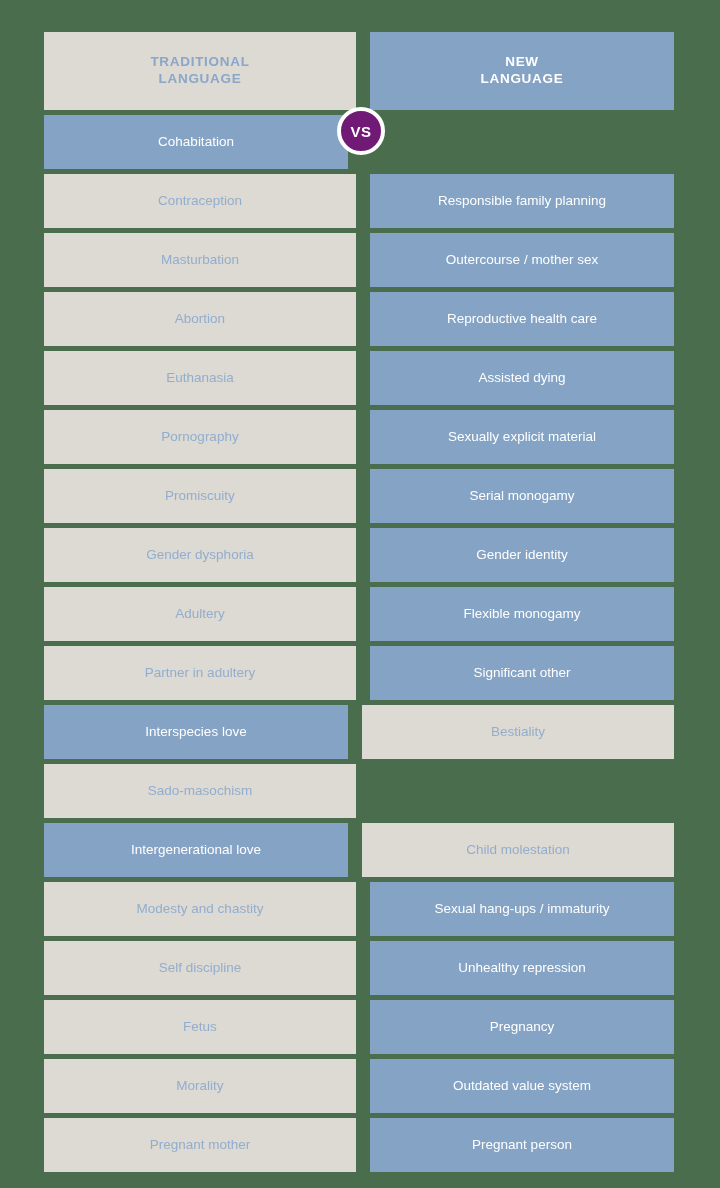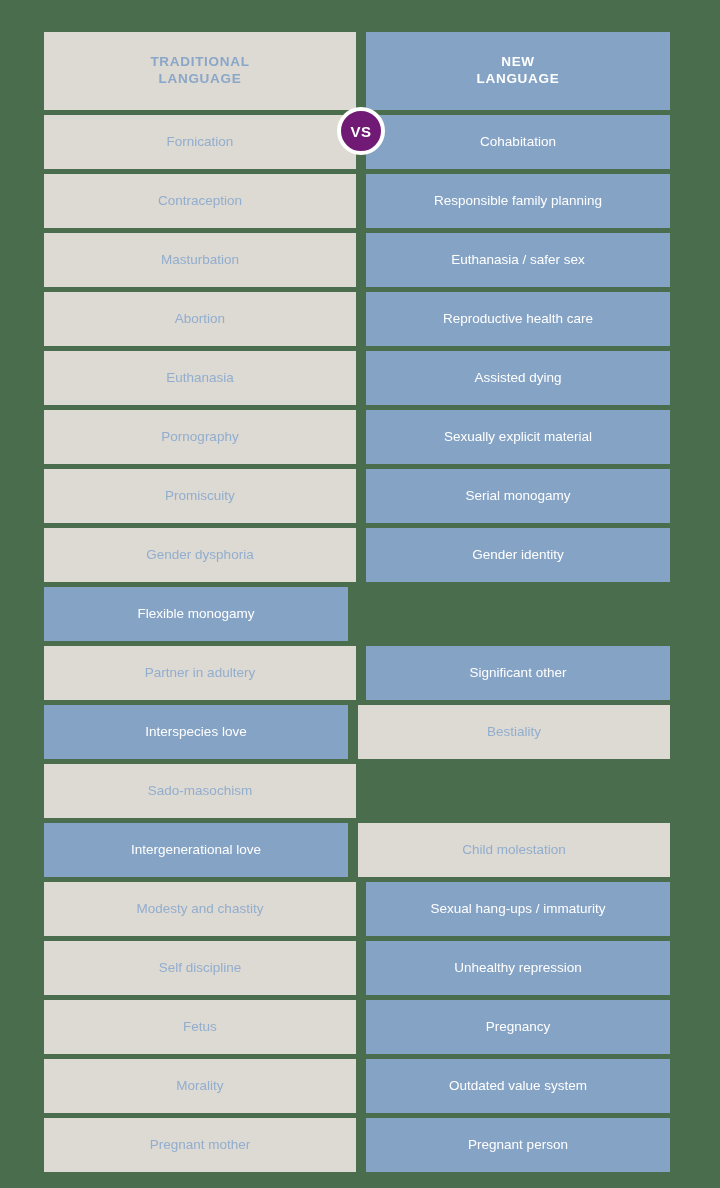--- a/index.html
+++ b/index.html
@@ -18,20 +18,21 @@
     width: 720px;
     height: 1188px;
     box-sizing: border-box;
     padding: 32px 46px 30px 44px;
   }
   .row {
     display: flex;
     width: 630px;
     gap: 10px;
     margin-bottom: 5px;
+    justify-content: space-between;
   }
   .cell {
     box-sizing: border-box;
     display: flex;
     align-items: center;
     justify-content: center;
     text-align: center;
     padding: 4px 12px;
     line-height: 1.25;
   }
@@ -97,41 +98,38 @@
 LANGUAGE</span>
     </div>
     <div class="cell cell-right">
       <span class="header-text">NEW
 LANGUAGE</span>
     </div>
   </div>
 
   <div id="rows-container">
       <div class="row data-row">
-        <div class="cell cell-left">
-          <span>Fornication</span>
-        </div>
         <div class="cell cell-right">
           <span>Cohabitation</span>
         </div>
       </div>
       <div class="row data-row">
         <div class="cell cell-left">
           <span>Contraception</span>
         </div>
         <div class="cell cell-right">
           <span>Responsible family planning</span>
         </div>
       </div>
       <div class="row data-row">
         <div class="cell cell-left">
           <span>Masturbation</span>
         </div>
         <div class="cell cell-right">
-          <span>Euthanasia / safer sex</span>
+          <span>Outercourse / mother sex</span>
         </div>
       </div>
       <div class="row data-row">
         <div class="cell cell-left">
           <span>Abortion</span>
         </div>
         <div class="cell cell-right">
           <span>Reproductive health care</span>
         </div>
       </div>
@@ -161,20 +159,23 @@
       </div>
       <div class="row data-row">
         <div class="cell cell-left">
           <span>Gender dysphoria</span>
         </div>
         <div class="cell cell-right">
           <span>Gender identity</span>
         </div>
       </div>
       <div class="row data-row">
+        <div class="cell cell-left">
+          <span>Adultery</span>
+        </div>
         <div class="cell cell-right">
           <span>Flexible monogamy</span>
         </div>
       </div>
       <div class="row data-row">
         <div class="cell cell-left">
           <span>Partner in adultery</span>
         </div>
         <div class="cell cell-right">
           <span>Significant other</span>

